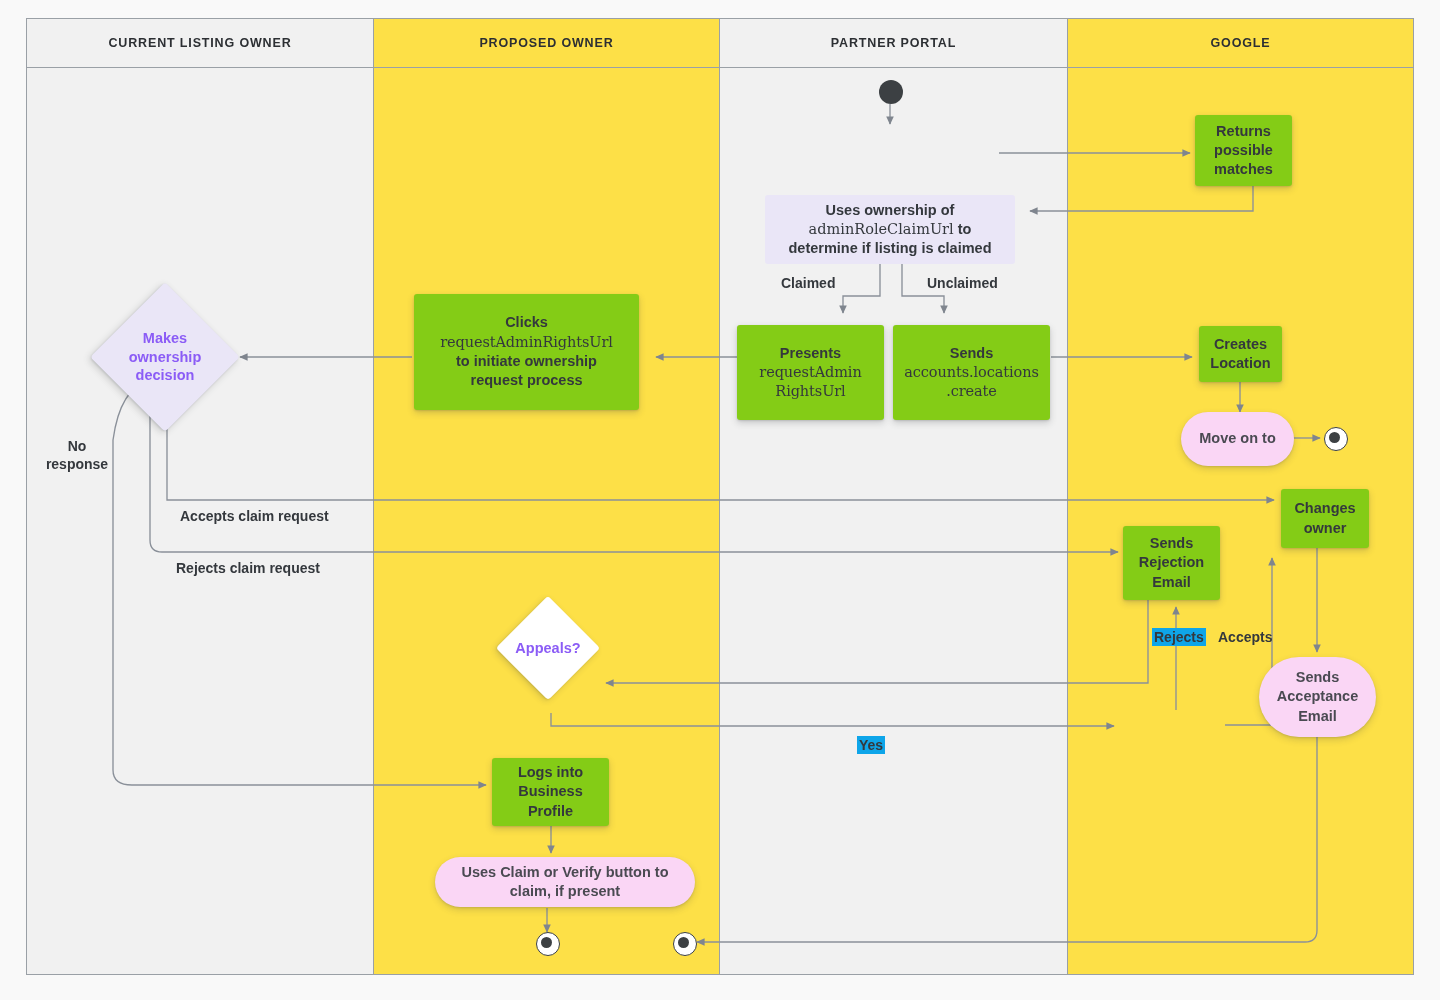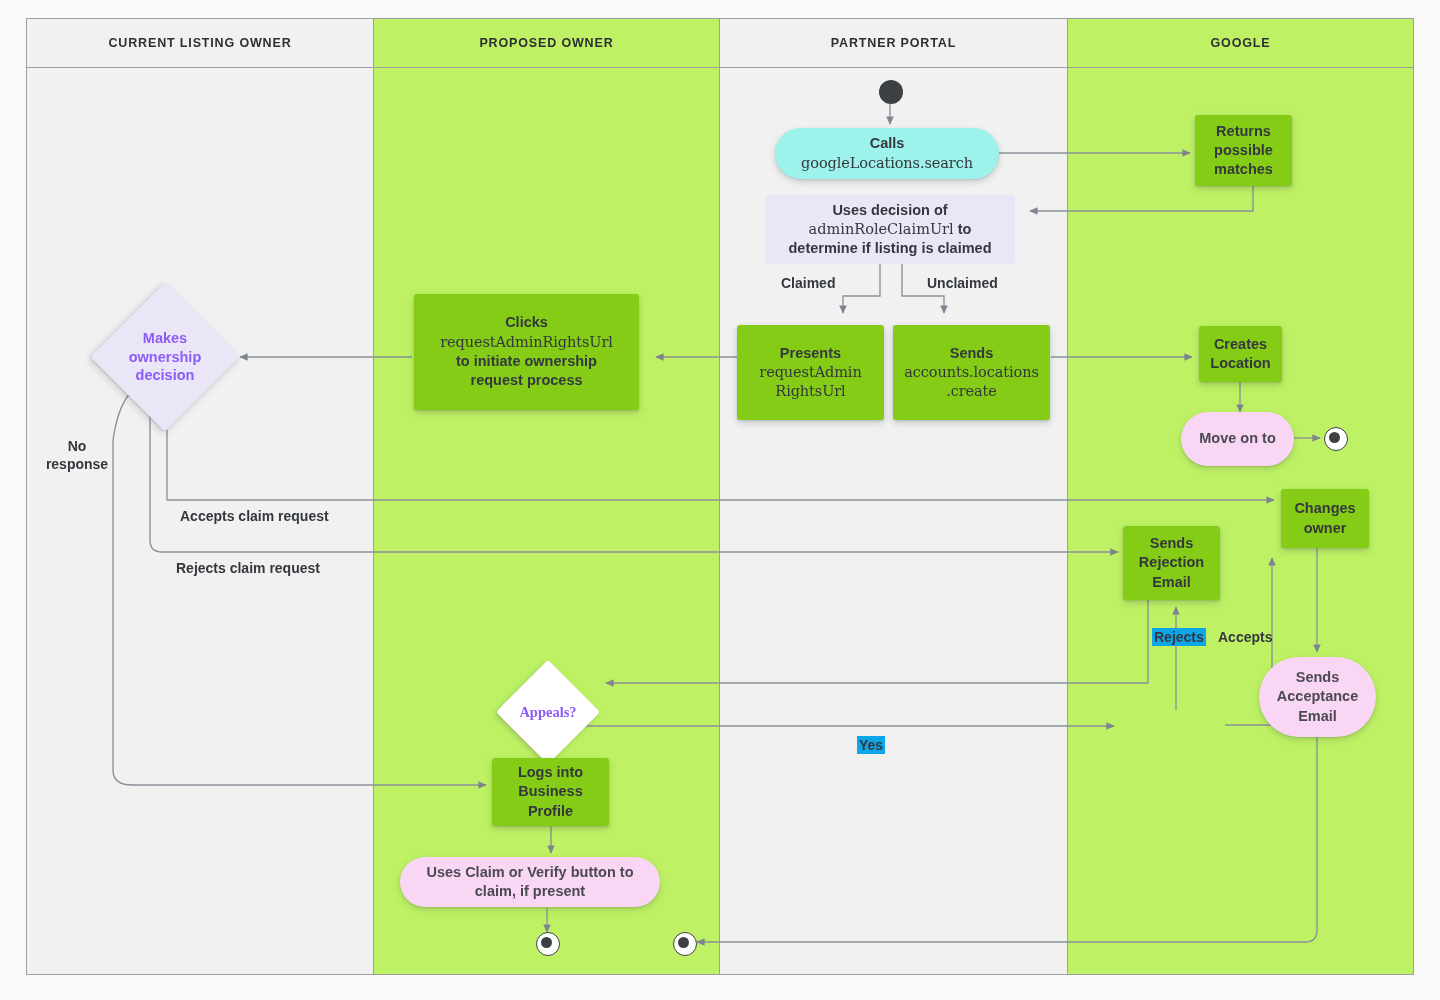--- a/index.html
+++ b/index.html
@@ -35,21 +35,21 @@
     color: #2c2f33;
   }
   .lane-body {
     position: absolute;
     top: 49px; bottom: 0;
     box-sizing: border-box;
     border-right: 1.5px solid #9aa0a6;
   }
   .lane-last { border-right: none; }
   .shade-a { background: #f1f1f1; }
-  .shade-b { background: #bef264; }
+  .shade-b { background: #fde047; }
 
   
   svg.overlay {
     position: absolute; left: 0; top: 0;
     width: 1440px; height: 1000px;
     pointer-events: none;
   }
 
   
   .node {
@@ -231,33 +231,29 @@
   </svg>
 
   <div class="start-dot" style="left:879px; top:80px;"></div>
 
   <div class="end-dot" style="left:1324px; top:427px;"></div>
 
   <div class="end-dot" style="left:536px; top:932px;"></div>
 
   <div class="end-dot" style="left:673px; top:932px;"></div>
 
-  <div class="node pill cyan" style="left:775px; top:128px; width:224px; height:51px;">
-    <div>Calls</div>
-    <div class="mono">googleLocations.search</div>
-  </div>
 
   <div class="node rect" style="left:1195px; top:115px; width:97px; height:71px;">
     <div>Returns</div>
     <div>possible</div>
     <div>matches</div>
   </div>
 
   <div class="node lavrect" style="left:765px; top:195px; width:250px; height:69px;">
-    <div>Uses decision of</div>
+    <div>Uses ownership of</div>
     <div><span class="monob">adminRoleClaimUrl</span><span> to</span></div>
     <div>determine if listing is claimed</div>
   </div>
 
   <div class="node rect" style="left:737px; top:325px; width:147px; height:95px;text-align:center;">
     <div>Presents</div>
     <div class="mono">requestAdmin</div>
     <div class="mono">RightsUrl</div>
   </div>
 
@@ -305,34 +301,34 @@
     <div>Email</div>
   </div>
 
   <div class="node pill pink" style="left:1259px; top:657px; width:117px; height:80px;">
     <div>Sends</div>
     <div>Acceptance</div>
     <div>Email</div>
   </div>
 
 
-  <div class="diamond d-white" style="left:505px; top:674px; width:86px; height:76px;font-family:Liberation Serif, serif;">
+  <div class="diamond d-white" style="left:505px; top:610px; width:86px; height:76px;">
     <div class="dshape" style="transform: rotate(45deg) scale(0.86,0.97);"></div>
     <div class="dlabel">
       <div>Appeals?</div>
     </div>
   </div>
 
   <div class="node rect" style="left:492px; top:758px; width:117px; height:68px;">
     <div>Logs into</div>
     <div>Business</div>
     <div>Profile</div>
   </div>
 
-  <div class="node pill pink" style="left:400px; top:857px; width:260px; height:50px;">
+  <div class="node pill pink" style="left:435px; top:857px; width:260px; height:50px;">
     <div>Uses Claim or Verify button to</div>
     <div>claim, if present</div>
   </div>
 
   <div class="elabel" style="left:781px; top:274px;">Claimed</div>
 
   <div class="elabel" style="left:927px; top:274px;">Unclaimed</div>
 
   <div class="elabel" style="left:42px; top:437px; width:70px; text-align:center;">
     <div>No</div>

